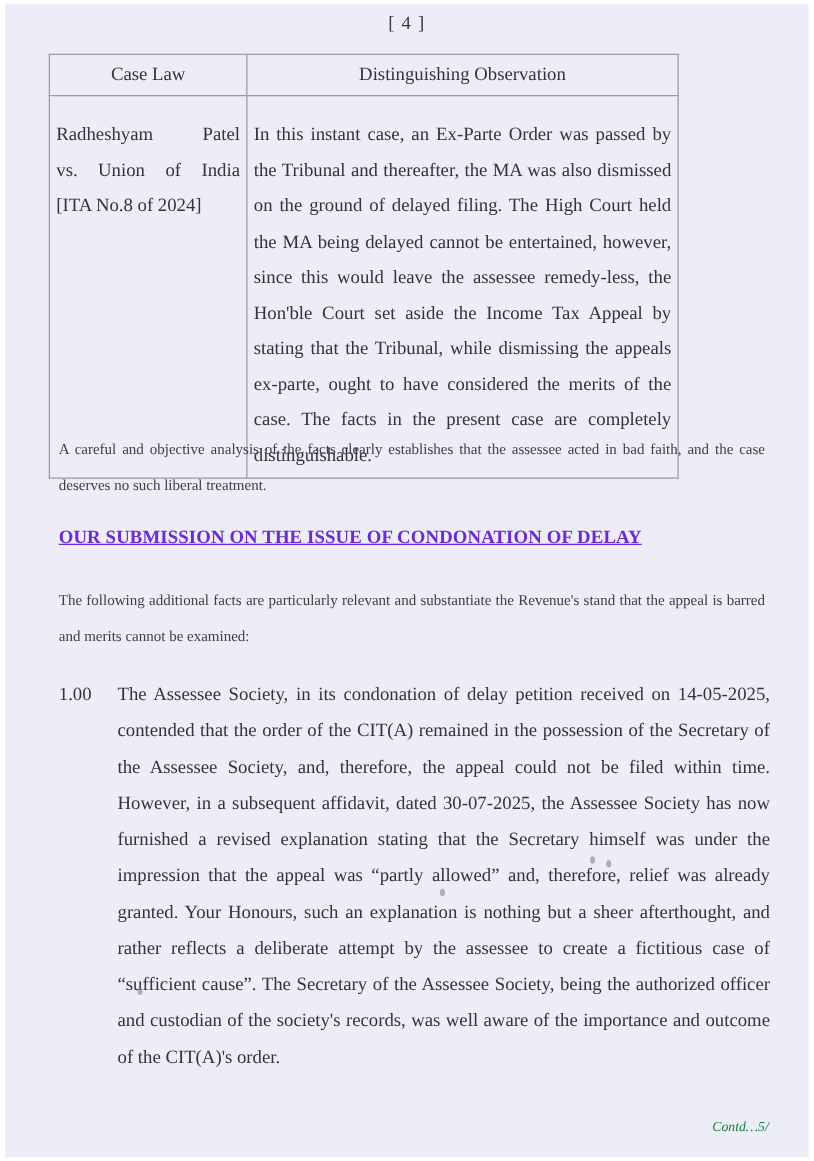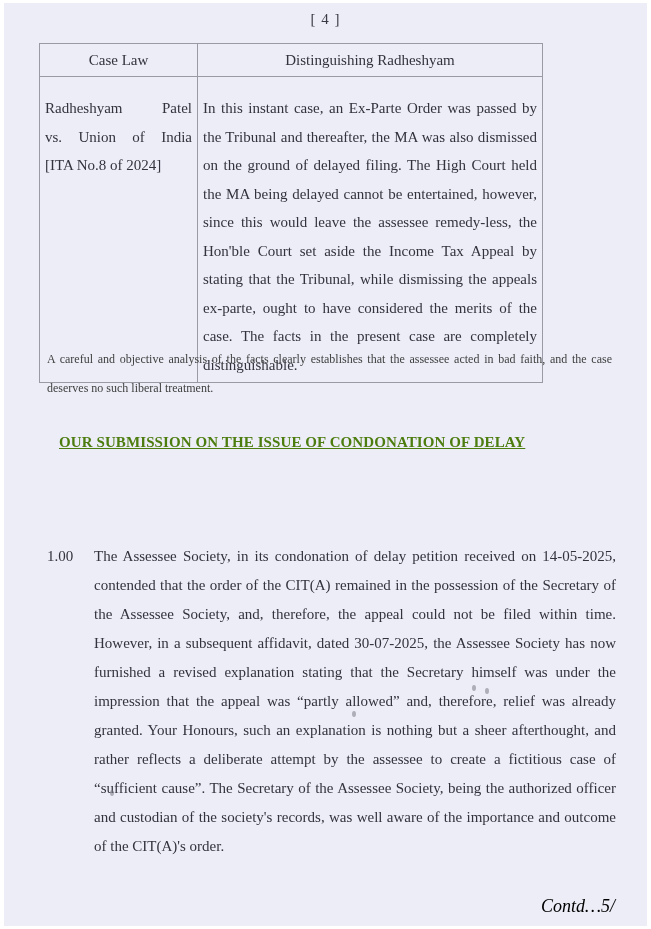--- a/index.html
+++ b/index.html
@@ -86,22 +86,22 @@
       width: 565px;
     }
     .heading {
       position: absolute;
       left: 43px;
       top: 419px;
       font-size: 15px;
       font-weight: bold;
       text-decoration: underline;
       letter-spacing: 0.1px;
-      color: #4d7c0f;
-      margin: 12px;
+      color: #6d28d9;
+      margin: 0;
     }
     .para2 {
       left: 43px;
       top: 463px;
       width: 565px;
     }
     .numbered {
       position: absolute;
       left: 43px;
       top: 539px;
@@ -119,22 +119,22 @@
     .numbered .body {
       margin-left: 47px;
       text-align: justify;
       width: 522px;
     }
     .contd {
       position: absolute;
       right: 32px;
       top: 893px;
       font-style: italic;
-      font-size: 18px;
-      color: #000000;
+      font-size: 11px;
+      color: #15803d;
     }
     .smudge {
       position: absolute;
       width: 4px;
       height: 6px;
       background: #7a7a85;
       border-radius: 50%;
       opacity: 0.55;
     }
   </style>
@@ -142,39 +142,40 @@
 <body>
 
 <div class="page">
 
   <div class="page-number">[ 4 ]</div>
 
   <table class="caselaw">
     <thead>
       <tr>
         <th class="col1">Case Law</th>
-        <th class="col2">Distinguishing Radheshyam</th>
+        <th class="col2">Distinguishing Observation</th>
       </tr>
     </thead>
     <tbody>
       <tr>
         <td class="col1">
           <span class="line">Radheshyam Patel</span>
           <span class="line">vs. Union of India</span>
           <span class="line last">[ITA No.8 of 2024]</span>
         </td>
         <td class="col2">In this instant case, an Ex-Parte Order was passed by the Tribunal and thereafter, the MA was also dismissed on the ground of delayed filing. The High Court held the MA being delayed cannot be entertained, however, since this would leave the assessee remedy-less, the Hon'ble Court set aside the Income Tax Appeal by stating that the Tribunal, while dismissing the appeals ex-parte, ought to have considered the merits of the case. The facts in the present case are completely distinguishable.</td>
       </tr>
     </tbody>
   </table>
 
   <p class="para para1">A careful and objective analysis of the facts clearly establishes that the assessee acted in bad faith, and the case deserves no such liberal treatment.</p>
 
   <h2 class="heading">OUR SUBMISSION ON THE ISSUE OF CONDONATION OF DELAY</h2>
 
+  <p class="para para2">The following additional facts are particularly relevant and substantiate the Revenue's stand that the appeal is barred and merits cannot be examined:</p>
 
   <div class="numbered">
     <span class="num">1.00</span>
     <div class="body">The Assessee Society, in its condonation of delay petition received on 14-05-2025, contended that the order of the CIT(A) remained in the possession of the Secretary of the Assessee Society, and, therefore, the appeal could not be filed within time. However, in a subsequent affidavit, dated 30-07-2025, the Assessee Society has now furnished a revised explanation stating that the Secretary himself was under the impression that the appeal was “partly allowed” and, therefore, relief was already granted. Your Honours, such an explanation is nothing but a sheer afterthought, and rather reflects a deliberate attempt by the assessee to create a fictitious case of “sufficient cause”. The Secretary of the Assessee Society, being the authorized officer and custodian of the society's records, was well aware of the importance and outcome of the CIT(A)'s order.</div>
   </div>
 
   <div class="smudge" style="left:468px; top:682px;"></div>
   <div class="smudge" style="left:481px; top:685px;"></div>
   <div class="smudge" style="left:348px; top:708px;"></div>
   <div class="smudge" style="left:106px; top:787px;"></div>

